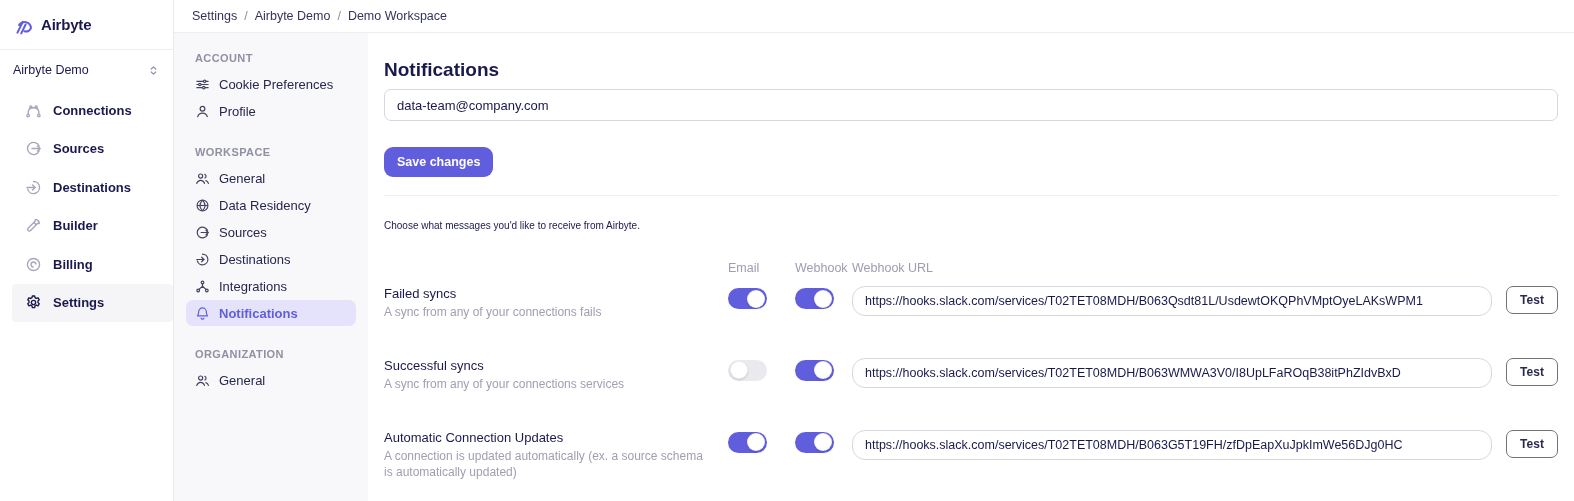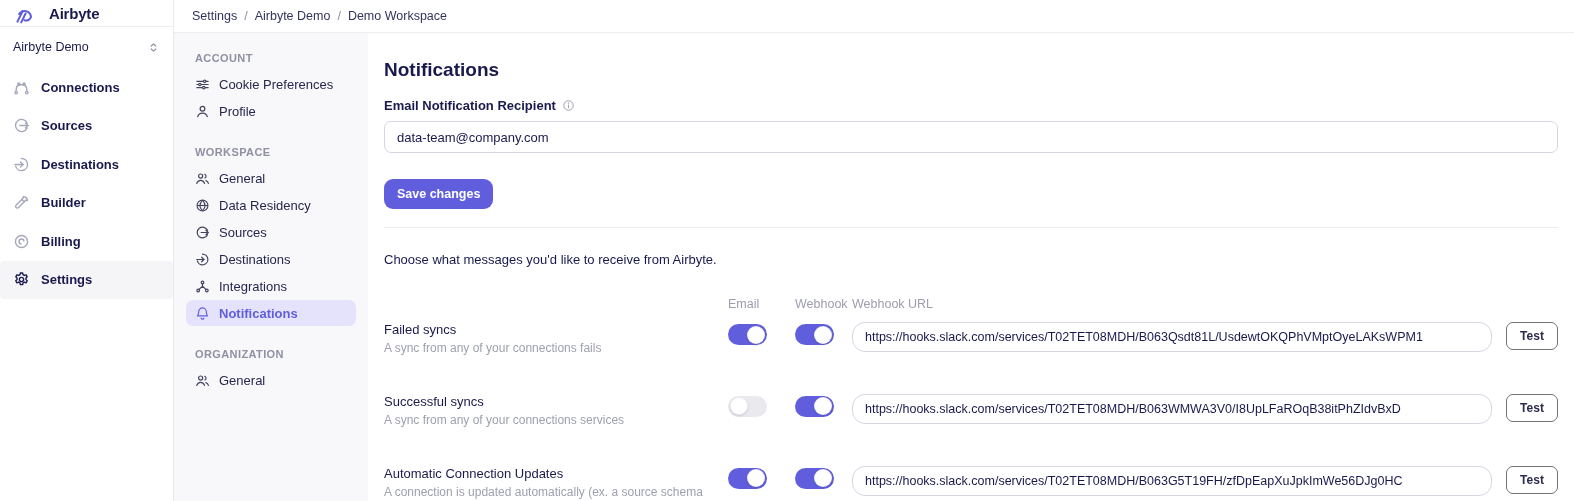--- a/index.html
+++ b/index.html
@@ -6,25 +6,25 @@
   html,body { width:1574px; height:501px; }
   body {
     font-family: "Liberation Sans", sans-serif;
     background:#fff; color:#1A194D; overflow:hidden;
     -webkit-font-smoothing: antialiased;
   }
   .app { display:flex; width:1574px; height:501px; }
 
   
   .left-sidebar { width:174px; flex-shrink:0; background:#fff; border-right:1px solid #E9E9F0; display:flex; flex-direction:column; }
-  .logo-row { height:27px; display:flex; align-items:center; gap:15px; padding:0 13px; border-bottom:1px solid #EDEDF2; cursor:pointer; }
+  .logo-row { height:50px; display:flex; align-items:center; gap:7px; padding:0 13px; border-bottom:1px solid #EDEDF2; cursor:pointer; }
   .logo-word { font-size:15px; font-weight:800; color:#1A194D; letter-spacing:-0.2px; }
   .workspace-selector { display:flex; align-items:center; justify-content:space-between; padding:13px 13px 6px 13px; font-size:12.5px; color:#1A194D; cursor:pointer; }
   .workspace-selector .icon { color:#8F90A3; }
-  .primary-nav { margin-top:8px; display:flex; flex-direction:column; }
+  .primary-nav { margin-top:8px; display:flex; flex-direction:column;padding-left:12px; }
   .nav-item { display:flex; align-items:center; gap:11px; padding:0 13px; height:38.5px; font-size:13px; font-weight:600; color:#1A194D; cursor:pointer; }
   .nav-item .icon { color:#A7A7BC; }
   .nav-item.active { background:#F5F5F8; border-radius:4px; }
   .nav-item.active .icon { color:#1A194D; }
 
   .icon { display:inline-flex; align-items:center; justify-content:center; width:17px; height:17px; flex-shrink:0; }
   .icon svg { width:100%; height:100%; display:block; }
   .icon.sm { width:13px; height:13px; }
 
   
@@ -47,21 +47,21 @@
 
   
   .main { flex:1; background:#fff; padding:26px 16px 0 16px; min-width:0; }
   .page-title { font-size:19px; font-weight:800; color:#1A194D; }
   .field-label-row { display:flex; align-items:center; gap:6px; margin-top:17px; font-size:13px; font-weight:600; color:#1A194D; }
   .field-label-row .icon { color:#9B9CAE; }
   .text-input { width:100%; height:32px; border:1px solid #D7D6E3; border-radius:7px; padding:2px 12px; font-size:13px; color:#1A194D; font-family:"Liberation Sans",sans-serif; background:#fff; outline:none; }
   .email-input { margin-top:8px; }
   .save-btn { margin-top:26px; background:var(--accent,#615EDE); color:#fff; border:none; border-radius:9px; padding:8px 13px; font-size:12.5px; font-weight:700; font-family:"Liberation Sans",sans-serif; cursor:pointer; }
   .divider { border:none; border-top:1px solid #ECECF2; margin-top:18px; }
-  .choose-text { margin-top:24px; font-size:13px; color:#1A194D; }
+  .choose-text { margin-top:24px; font-size:10px; color:#1A194D; }
 
   .notif-grid { display:grid; grid-template-columns:344px 67px 57px minmax(0,1fr) 66px; align-items:start; }
   .notif-header { margin-top:30px; margin-bottom:11px; font-size:12.5px; color:#9C9DAF; }
   .notif-row { margin-bottom:37px; }
   .notif-title { font-size:13px; color:#1A194D; }
   .notif-desc { font-size:12px; color:#9FA0B0; line-height:1.4; margin-top:3px; padding-right:16px; }
   .url-input { height:30px; font-size:12.5px; border-radius:13px; }
   .cell-test { display:flex; justify-content:flex-end; }
   .test-btn { width:52px; height:28px; background:#fff; border:1px solid #737373; border-radius:7px; font-size:12px; font-weight:600; color:#2B2B4D; font-family:"Liberation Sans",sans-serif; cursor:pointer; }
 
@@ -310,32 +310,20 @@
                 </svg>
               </span>
               <span>General</span>
             </div>
           </div>
         </aside>
 
       <main class="main">
         <h1 class="page-title">Notifications</h1>
 
-        <div class="field-label-row">
-          <span>Email Notification Recipient</span>
-          <span class="icon sm js-icon">
-              <svg viewBox="0 0 16 16">
-                <g fill="none" stroke="currentColor" stroke-width="1.2">
-                  <circle cx="8" cy="8" r="5.8"></circle>
-                  <path d="M8 7.3v3.5" stroke-linecap="round"></path>
-                </g>
-                <circle cx="8" cy="4.9" r="0.8" fill="currentColor"></circle>
-              </svg>
-            </span>
-        </div>
         <input class="text-input email-input" type="text" value="data-team@company.com" style="">
 
         <button class="save-btn">Save changes</button>
 
         <hr class="divider">
 
         <p class="choose-text">Choose what messages you'd like to receive from Airbyte.</p>
 
         <div class="notif-grid notif-header">
           <div></div>

